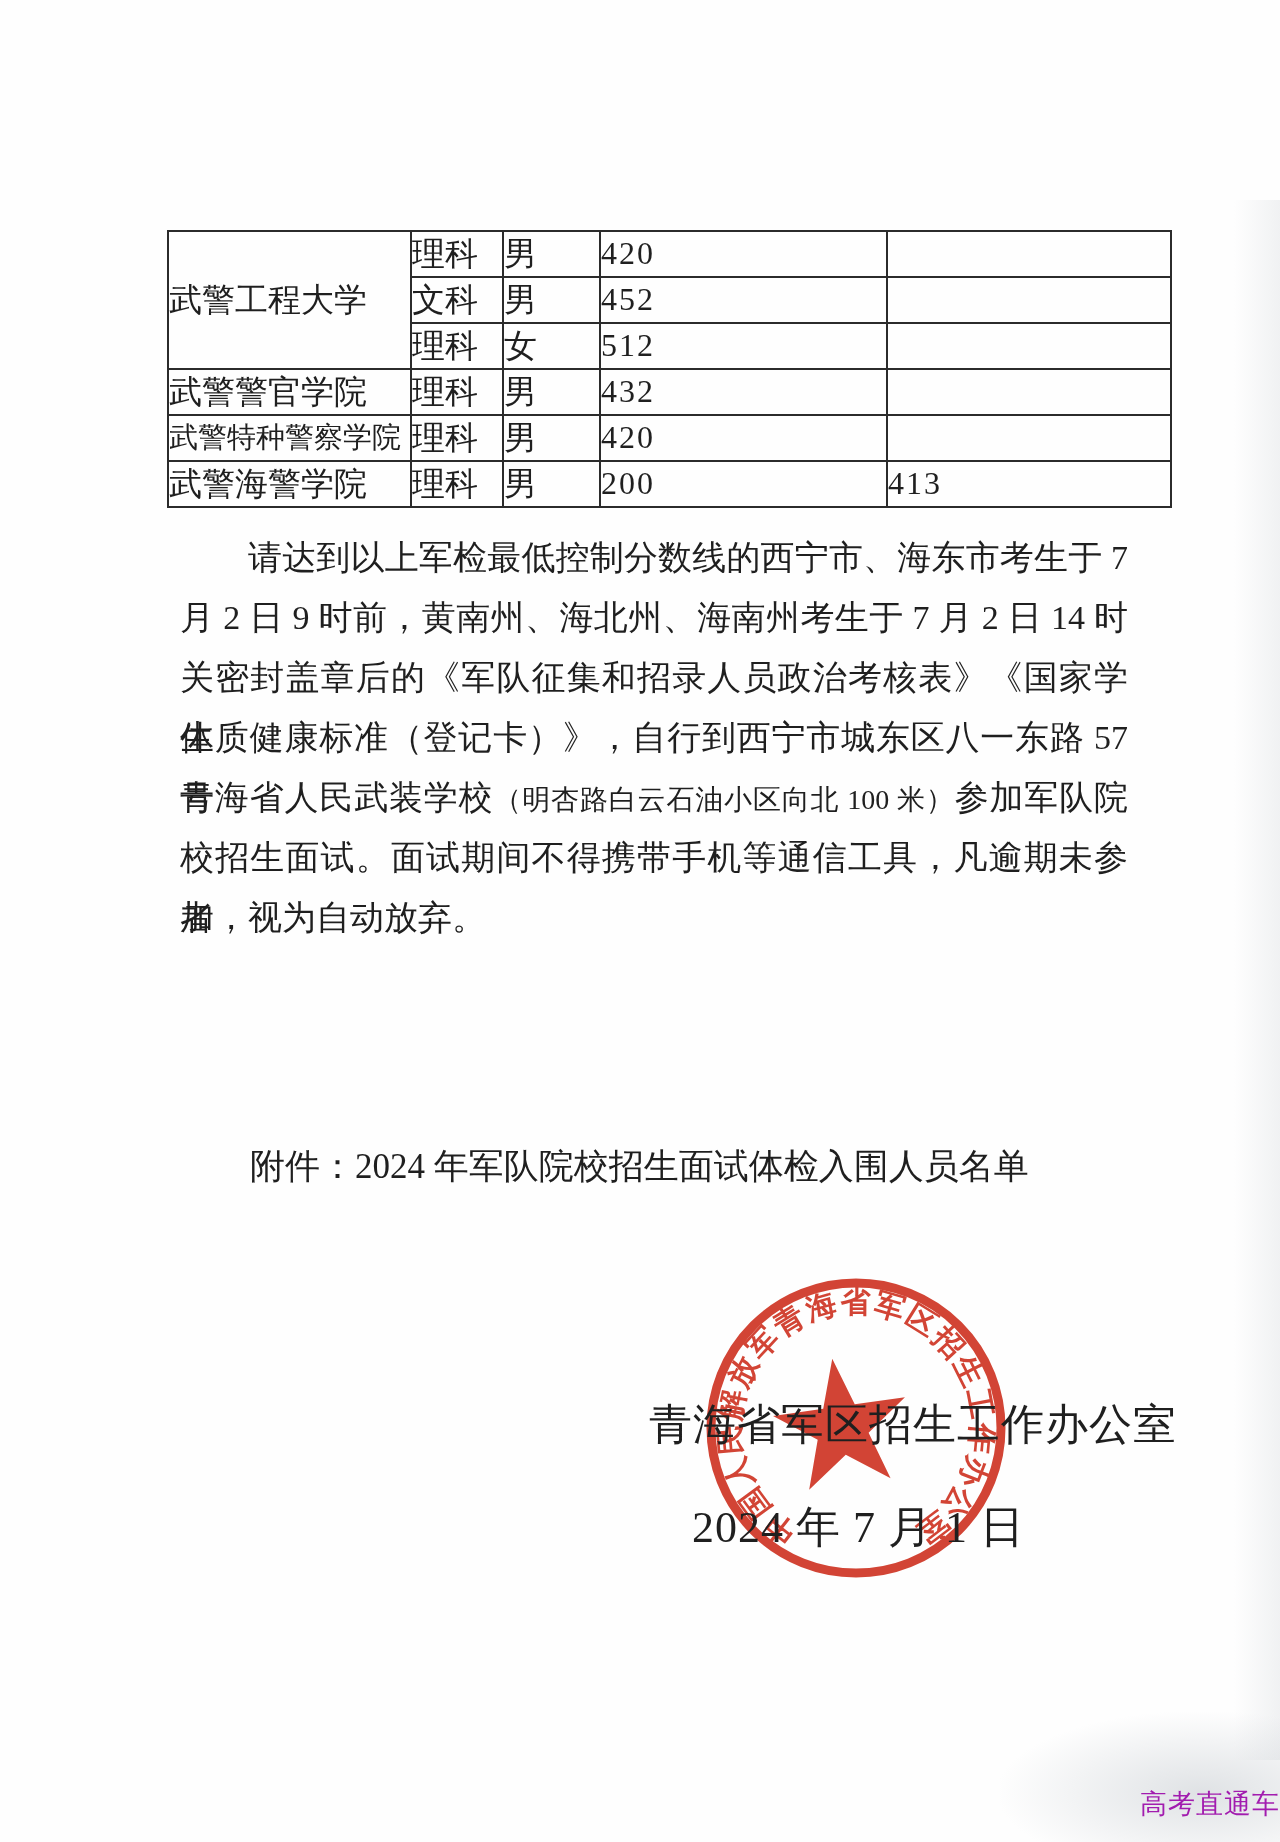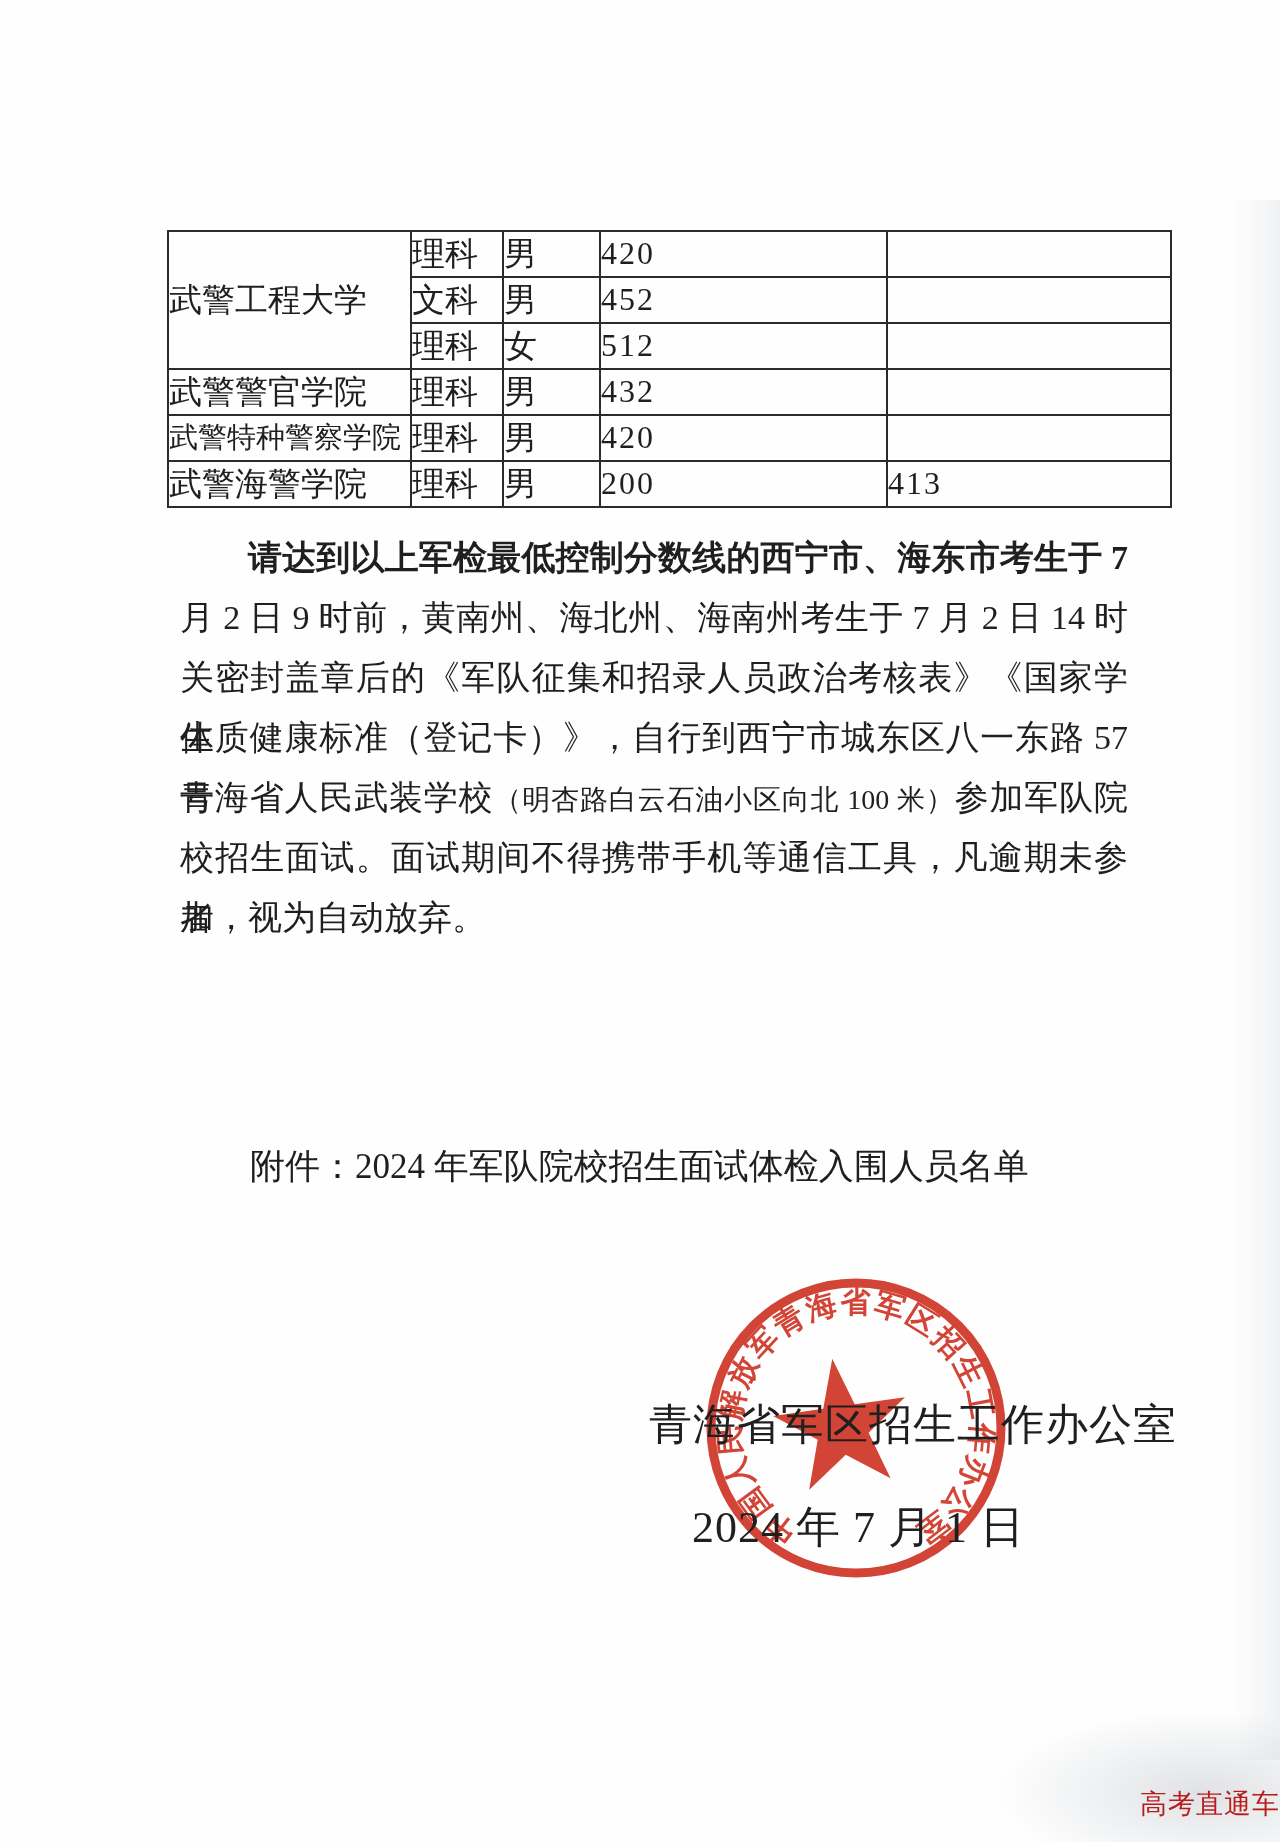--- a/index.html
+++ b/index.html
@@ -39,21 +39,21 @@
   .score-table tr { height:46px; }
   .score-table td.num { font-size:32px; letter-spacing:2px; }
   .score-table td.school-tight { font-size:29px;border-radius:11px; }
 
   
   .body-text { position:absolute; left:180px; top:528px; width:948px; }
   .line {
     font-size:34px; line-height:60px; height:60px;
     text-align:justify; text-align-last:justify;
   }
-  .line.indent { text-indent:2em;font-weight:bold; }
+  .line.indent { text-indent:2em; }
   .line.last { text-align:left; text-align-last:left; }
   .paren-small { font-size:28px; }
 
   .attachment {
     position:absolute; left:180px; top:1146px; width:948px;
     font-size:35px; text-indent:2em; line-height:1.2;
   }
 
   
   .office {
@@ -68,21 +68,21 @@
   
   .seal { position:absolute; left:694px; top:1266px; z-index:2; opacity:0.93; }
   .seal .arc-text {
     font-size:30px; letter-spacing:2px; fill:#cf3726;
     font-weight:bold; font-family:"Liberation Serif","DejaVu Serif",serif;
   }
 
   
   .watermark {
     position:absolute; left:1140px; top:1786px;
-    font-size:27px; color:#b91c1c; letter-spacing:1px;
+    font-size:27px; color:#a21caf; letter-spacing:1px;
     font-family:"Liberation Sans","DejaVu Sans",sans-serif;
     z-index:1;
   }
 </style>
 </head>
 <body>
 
 <div class="page">
 
   <table class="score-table">

